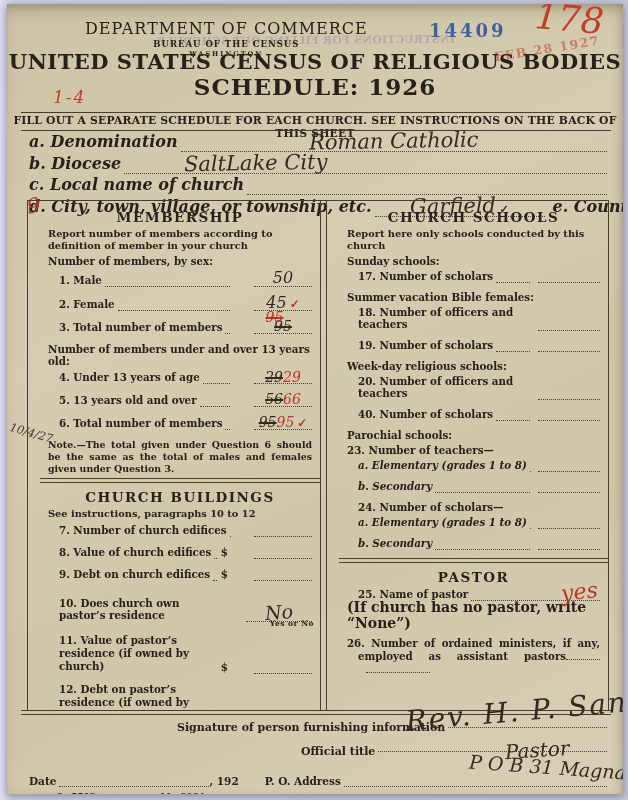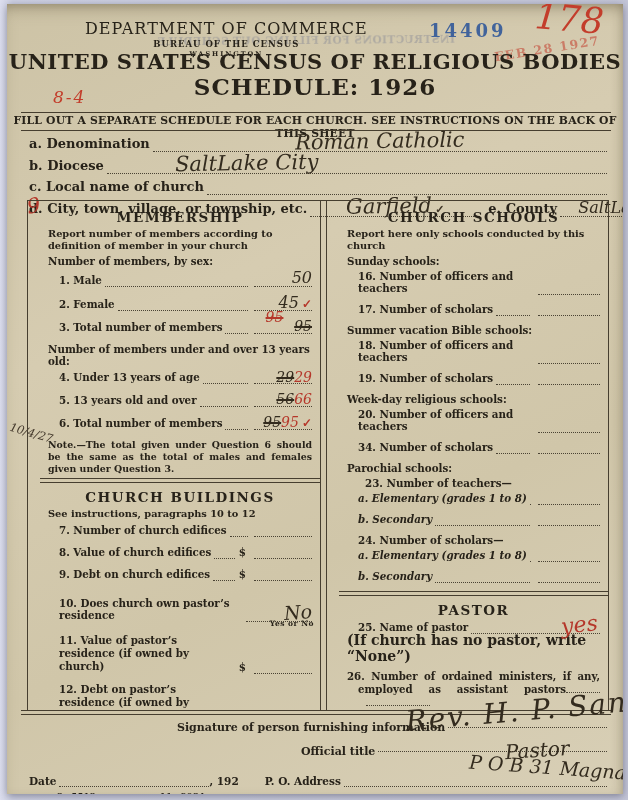--- a/index.html
+++ b/index.html
@@ -27,21 +27,21 @@
   .title{left:0;top:45px;width:100%;text-align:center;font-size:21px;font-weight:bold;letter-spacing:.5px;}
   .subtitle{left:0;top:69px;width:100%;text-align:center;font-size:23px;font-weight:bold;letter-spacing:1px;}
   .redcode{left:46px;top:83px;font-size:17px;color:#c33d2b;font-style:italic;letter-spacing:2px;}
   .rule{left:14px;right:12px;border-top:1.4px solid #463e2f;height:0;}
   .r1{top:108px;}
   .r2{top:126px;}
   .banner{left:0;top:110px;width:100%;text-align:center;font-size:10.8px;font-weight:bold;letter-spacing:.2px;}
   
   .fields{left:22px;top:131px;right:16px;}
   .frow{display:flex;align-items:flex-end;margin-bottom:4.5px;height:17px;font-weight:bold;}
-  .flabel{white-space:nowrap;font-size:13px;padding-bottom:1px;}
+  .flabel{white-space:nowrap;font-size:16px;padding-bottom:1px;font-style:italic;}
   .pad{margin-left:8px;}
   .lead{flex:1;border-bottom:1.4px dotted #4a4334;text-align:center;line-height:.9;position:relative;margin-left:3px;white-space:nowrap;}
   .w150{flex:0 0 170px;}
   .w120{flex:0 0 120px;}
   
   .hw{font-family:"DejaVu Serif",serif;font-style:italic;font-weight:normal;color:#332b1e;display:inline-block;}
   .lgg{font-size:21px;transform:rotate(-1deg);}
   .md{font-size:16px;}
   .sm{font-size:14px;}
   .red{color:#b5372a;}
@@ -54,21 +54,21 @@
   .colL{width:294px;border-left:1.6px solid #463e2f;border-right:1.6px solid #463e2f;}
   .colgap{width:5px;}
   .colR{flex:1;border-right:1.6px solid #463e2f;border-left:1.6px solid #463e2f;}
   .shead{text-align:center;font-weight:bold;font-size:13.5px;letter-spacing:1.5px;margin:6px 0 3px;}
   .sinstr{text-align:left;font-weight:bold;font-size:9.8px;line-height:1.25;margin-bottom:3px;}
   .grp{font-size:10.3px;font-weight:bold;margin:3px 0 2px;}
   .qrow{display:flex;align-items:flex-end;font-size:10.3px;font-weight:bold;margin:4px 0 9px;position:relative;}
   .colR .qrow{margin:3px 0 8px;}
   .qlabel{padding-left:11px;padding-bottom:1px;}
   .qwrap{padding-left:11px;text-indent:-0px;max-width:175px;line-height:1.25;}
-  .ans{flex:0 0 58px;border-bottom:1.4px dotted #4a4334;text-align:right;line-height:.9;position:relative;margin-left:6px;}
+  .ans{flex:0 0 58px;border-bottom:1.4px dotted #4a4334;text-align:center;line-height:.9;position:relative;margin-left:24px;}
   .ans2{flex:0 0 62px;border-bottom:1.4px dotted #4a4334;margin-left:8px;height:1px;}
   .stack .over{position:absolute;bottom:9px;left:20%;}
   .dpfx{margin:0 2px 0 4px;padding-bottom:1px;}
   .yn{position:absolute;right:-2px;top:100%;font-size:7.5px;font-weight:bold;letter-spacing:.5px;white-space:nowrap;}
   .dbl{border-top:1.5px solid #463e2f;border-bottom:1.5px solid #463e2f;height:2.5px;margin:3px -8px 5px;}
   .epar{font-size:10.2px;font-weight:bold;line-height:1.3;text-align:justify;margin:3px 0 7px;padding-left:11px;text-indent:-11px;}
   .ilead{display:inline-block;border-bottom:1.4px dotted #4a4334;height:9px;position:relative;}
   .iw30{width:34px;} .iw60{width:64px;}
   .cap{font-size:14px;font-weight:bold;text-align:left;margin:-4px 0 6px;}
   .sub{margin-left:26px;}
@@ -103,21 +103,21 @@
     <div class="dept-l2">BUREAU OF THE CENSUS</div>
     <div class="dept-l3">WASHINGTON</div>
   </div>
 
   <div class="abs serial">14409</div>
   <div class="abs rednum">178</div>
   <div class="abs datestamp">FEB 28 1927</div>
 
   <div class="abs title">UNITED STATES CENSUS OF RELIGIOUS BODIES</div>
   <div class="abs subtitle">SCHEDULE: 1926</div>
-  <div class="abs redcode">8-4</div>
+  <div class="abs redcode">1-4</div>
 
   <div class="abs rule r1"></div>
   <div class="abs banner">FILL OUT A SEPARATE SCHEDULE FOR EACH CHURCH.   SEE INSTRUCTIONS ON THE BACK OF THIS SHEET</div>
   <div class="abs rule r2"></div>
 
   <div class="abs fields">
     <div class="frow">
       <span class="flabel">a. Denomination</span>
       <span class="lead"><span class="hw lgg">Roman Catholic</span></span>
     </div>
@@ -231,57 +231,52 @@
     </div>
 
     <div class="colgap"></div>
 
     <div class="colR col">
       <div class="shead">CHURCH SCHOOLS</div>
       <div class="sinstr">Report here only schools conducted by this church</div>
 
       <div class="grp">Sunday schools:</div>
       <div class="qrow">
-        <span class="qlabel">16. Number of officers and teachers</span>
-        <span class="lead"></span>
-        <span class="ans2"></span>
-      </div>
-      <div class="qrow">
         <span class="qlabel">17. Number of scholars</span>
         <span class="lead"></span>
         <span class="ans2"></span>
       </div>
 
-      <div class="grp">Summer vacation Bible schools:</div>
+      <div class="grp">Summer vacation Bible females:</div>
       <div class="qrow">
         <span class="qlabel">18. Number of officers and teachers</span>
         <span class="lead"></span>
         <span class="ans2"></span>
       </div>
       <div class="qrow">
         <span class="qlabel">19. Number of scholars</span>
         <span class="lead"></span>
         <span class="ans2"></span>
       </div>
 
       <div class="grp">Week-day religious schools:</div>
       <div class="qrow">
         <span class="qlabel">20. Number of officers and teachers</span>
         <span class="lead"></span>
         <span class="ans2"></span>
       </div>
       <div class="qrow">
 
-        <span class="qlabel">34. Number of scholars</span>
+        <span class="qlabel">40. Number of scholars</span>
         <span class="lead"></span>
         <span class="ans2"></span>
       </div>
 
       <div class="grp">Parochial schools:</div>
-      <div class="grp" style="margin-left:18px">23. Number of teachers—</div>
+      <div class="grp" style="margin-left:0">23. Number of teachers—</div>
       <div class="qrow sub">
         <span class="qlabel" style="font-style:italic">a. Elementary (grades 1 to 8)</span>
         <span class="lead"></span>
         <span class="ans2"></span>
       </div>
       <div class="qrow sub">
         <span class="qlabel" style="font-style:italic">b. Secondary</span>
         <span class="lead"></span>
         <span class="ans2"></span>
       </div>

